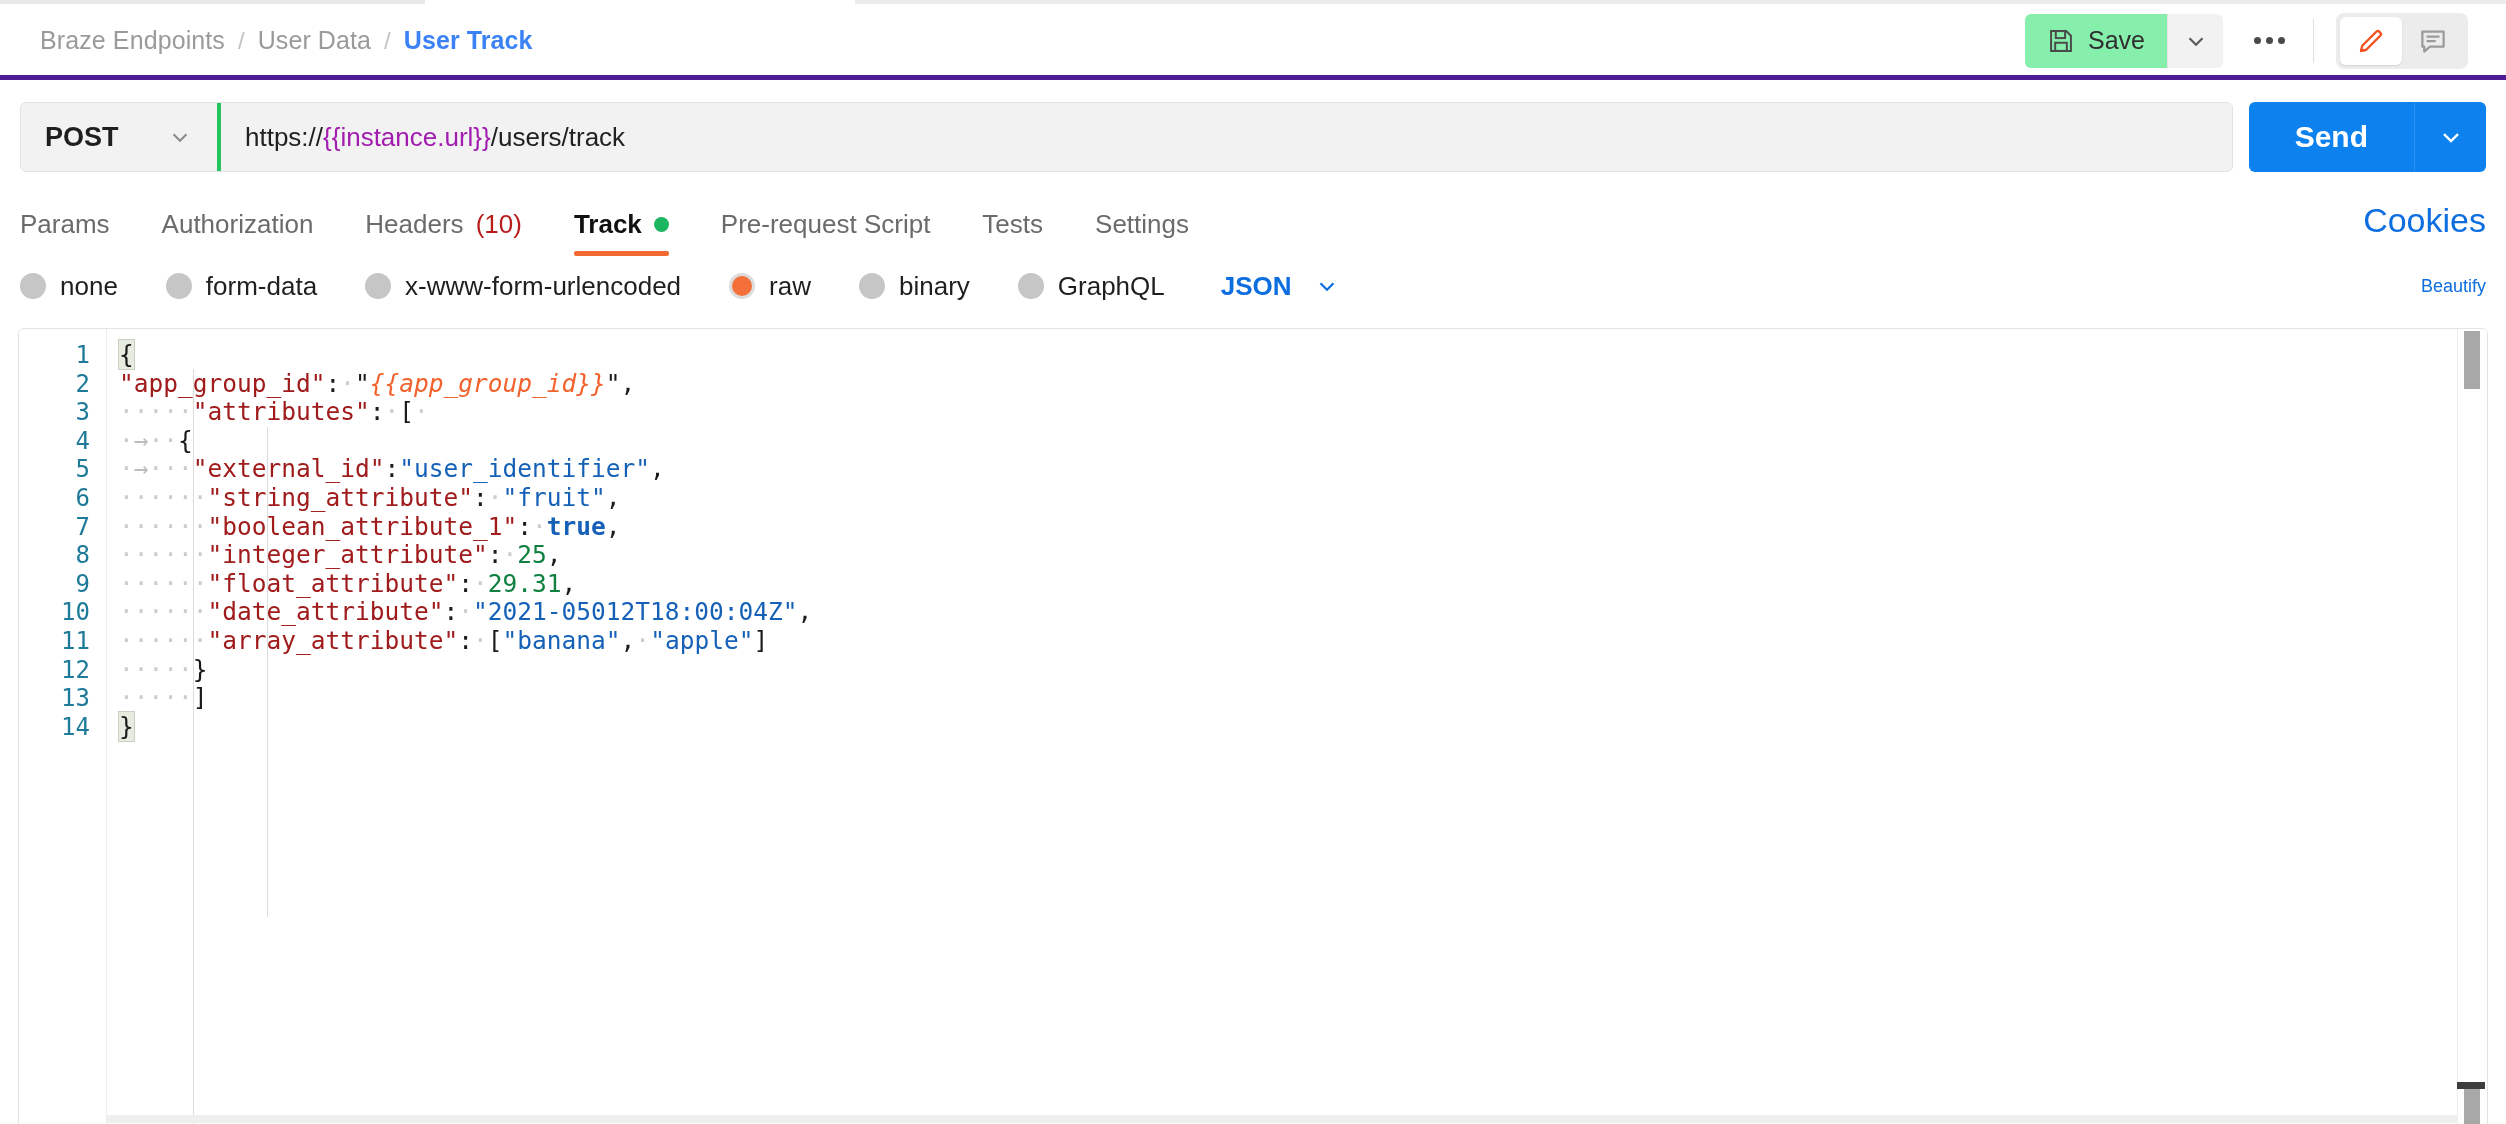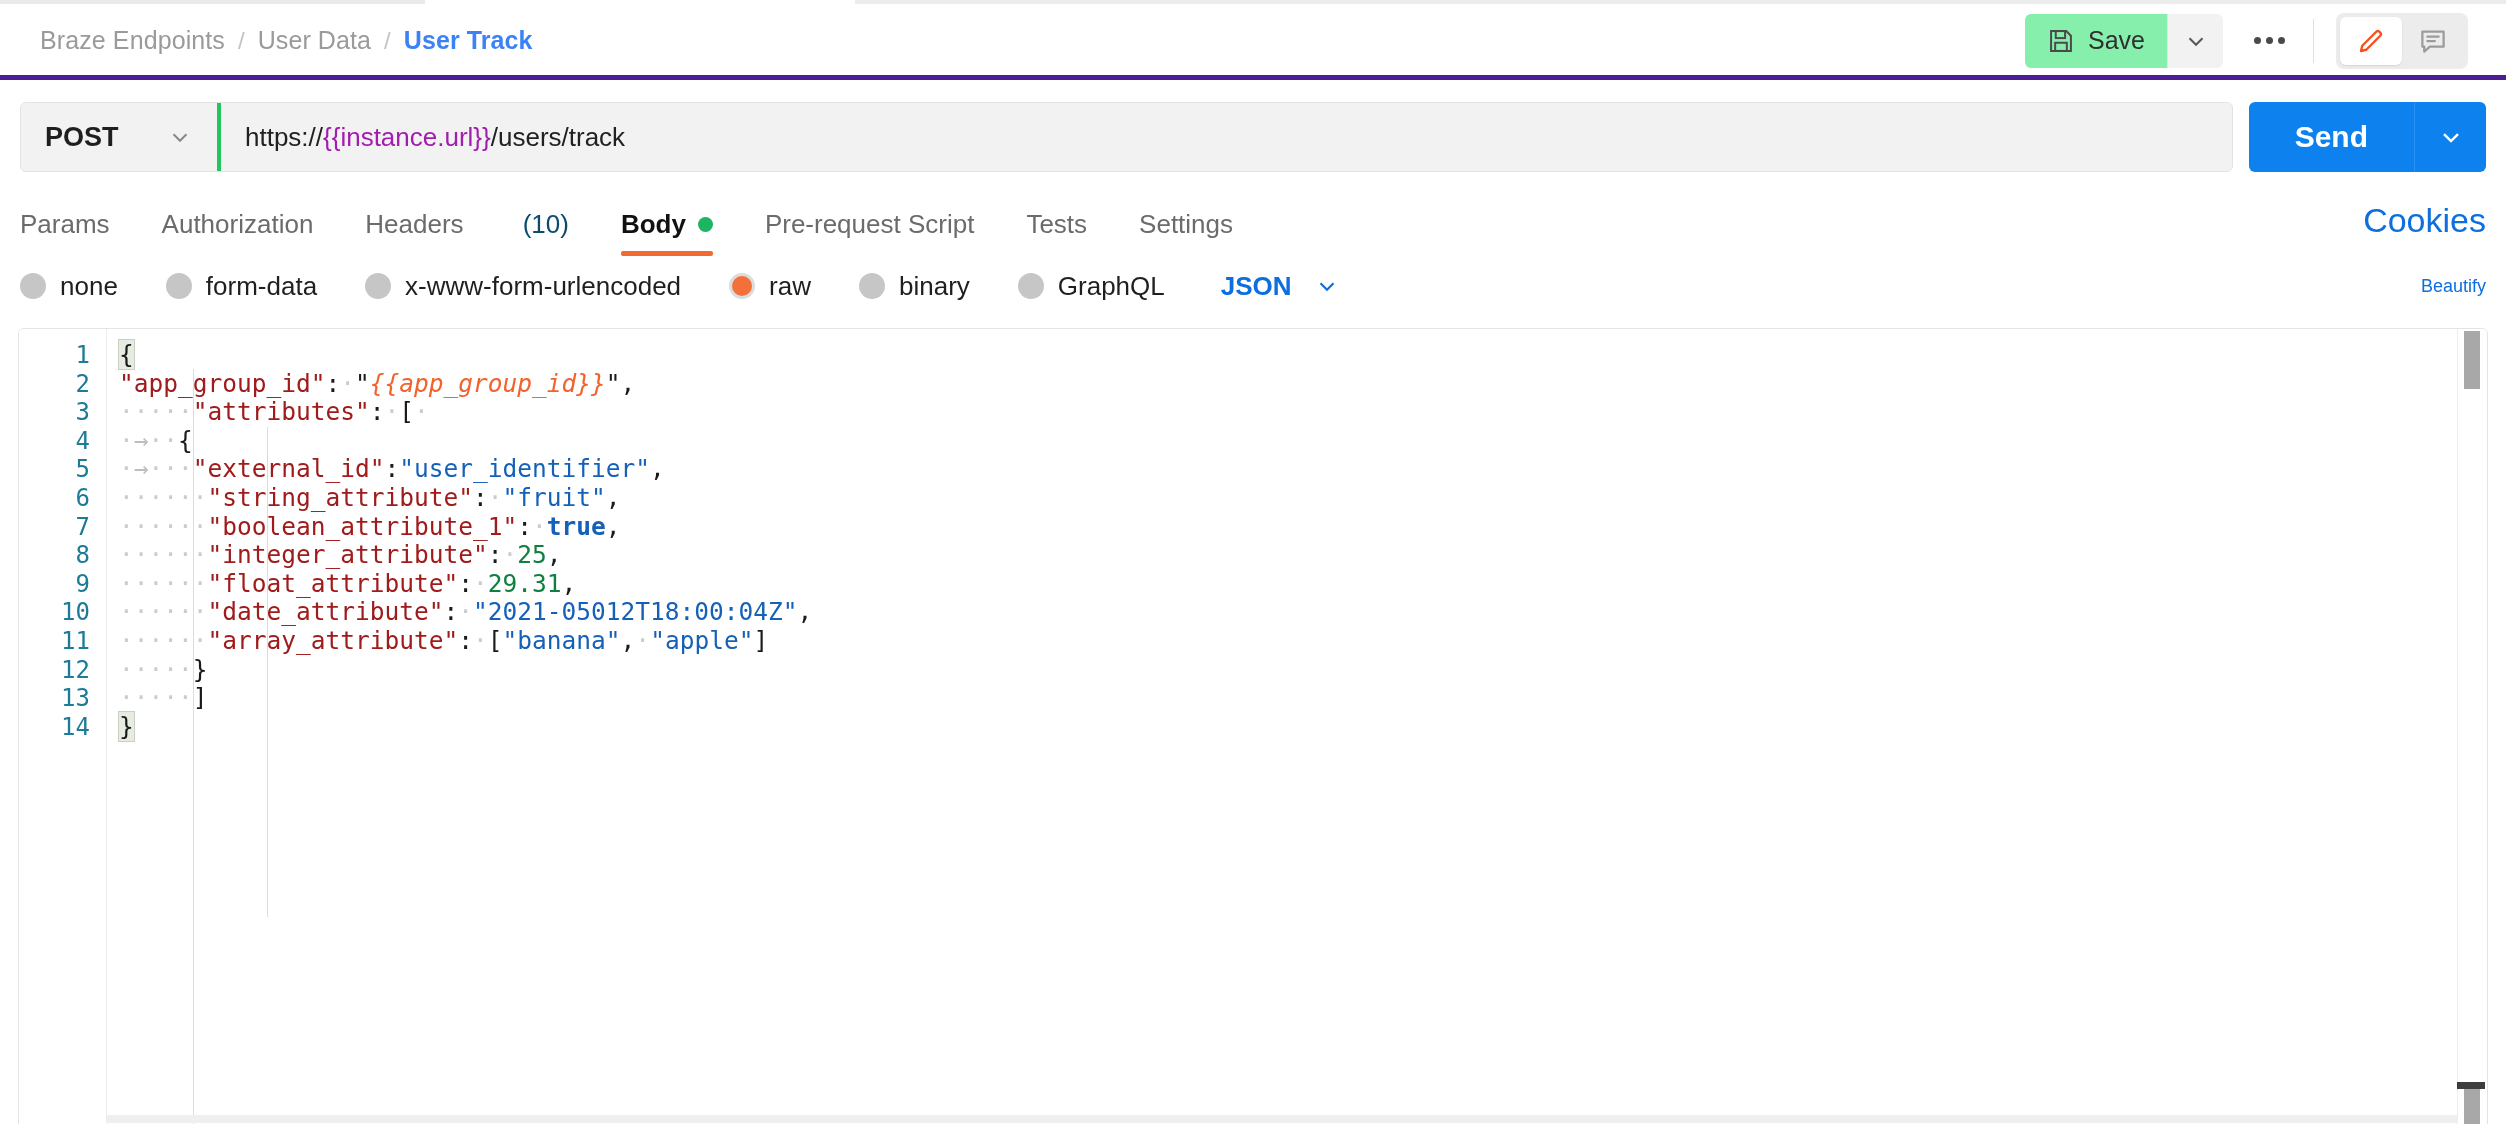--- a/index.html
+++ b/index.html
@@ -124,21 +124,21 @@
     position: relative; display: flex; align-items: center; gap: 12px;
     font-size: 26px; color: #6b6b6b;
     padding: 0 0 16px 0; margin-right: 52px;
     cursor: pointer; white-space: nowrap;
   }
   .req-tab.active { color: #111111; font-weight: bold; }
   .req-tab .underline {
     position: absolute; left: 0; right: 0; bottom: 0;
     height: 5px; background: #f06a32; border-radius: 2px;
   }
-  .tab-count { color: #0c4a6e; font-size: 26px; margin-left: 47px; }
+  .tab-count { color: #b91c1c; font-size: 26px; }
   .green-dot { width: 15px; height: 15px; border-radius: 50%; background: #1cb561; display:block; }
   .cookies-link {
     margin-left: auto; font-size: 34px; color: #0d6ee0;
     padding-bottom: 16px; cursor: pointer;
   }
 
   
   .body-types {
     display: flex; align-items: center;
     padding: 16px 20px 20px 20px; height: 64px;
@@ -340,21 +340,21 @@
   <div class="req-tab">
     <span>Authorization</span>
   </div>
 
   <div class="req-tab">
     <span>Headers</span>
     <span class="tab-count">(10)</span>
   </div>
 
   <div class="req-tab active">
-    <span>Body</span>
+    <span>Track</span>
     <span class="green-dot"></span>
     <span class="underline"></span>
   </div>
 
   <div class="req-tab">
     <span>Pre-request Script</span>
   </div>
 
   <div class="req-tab">
     <span>Tests</span>

